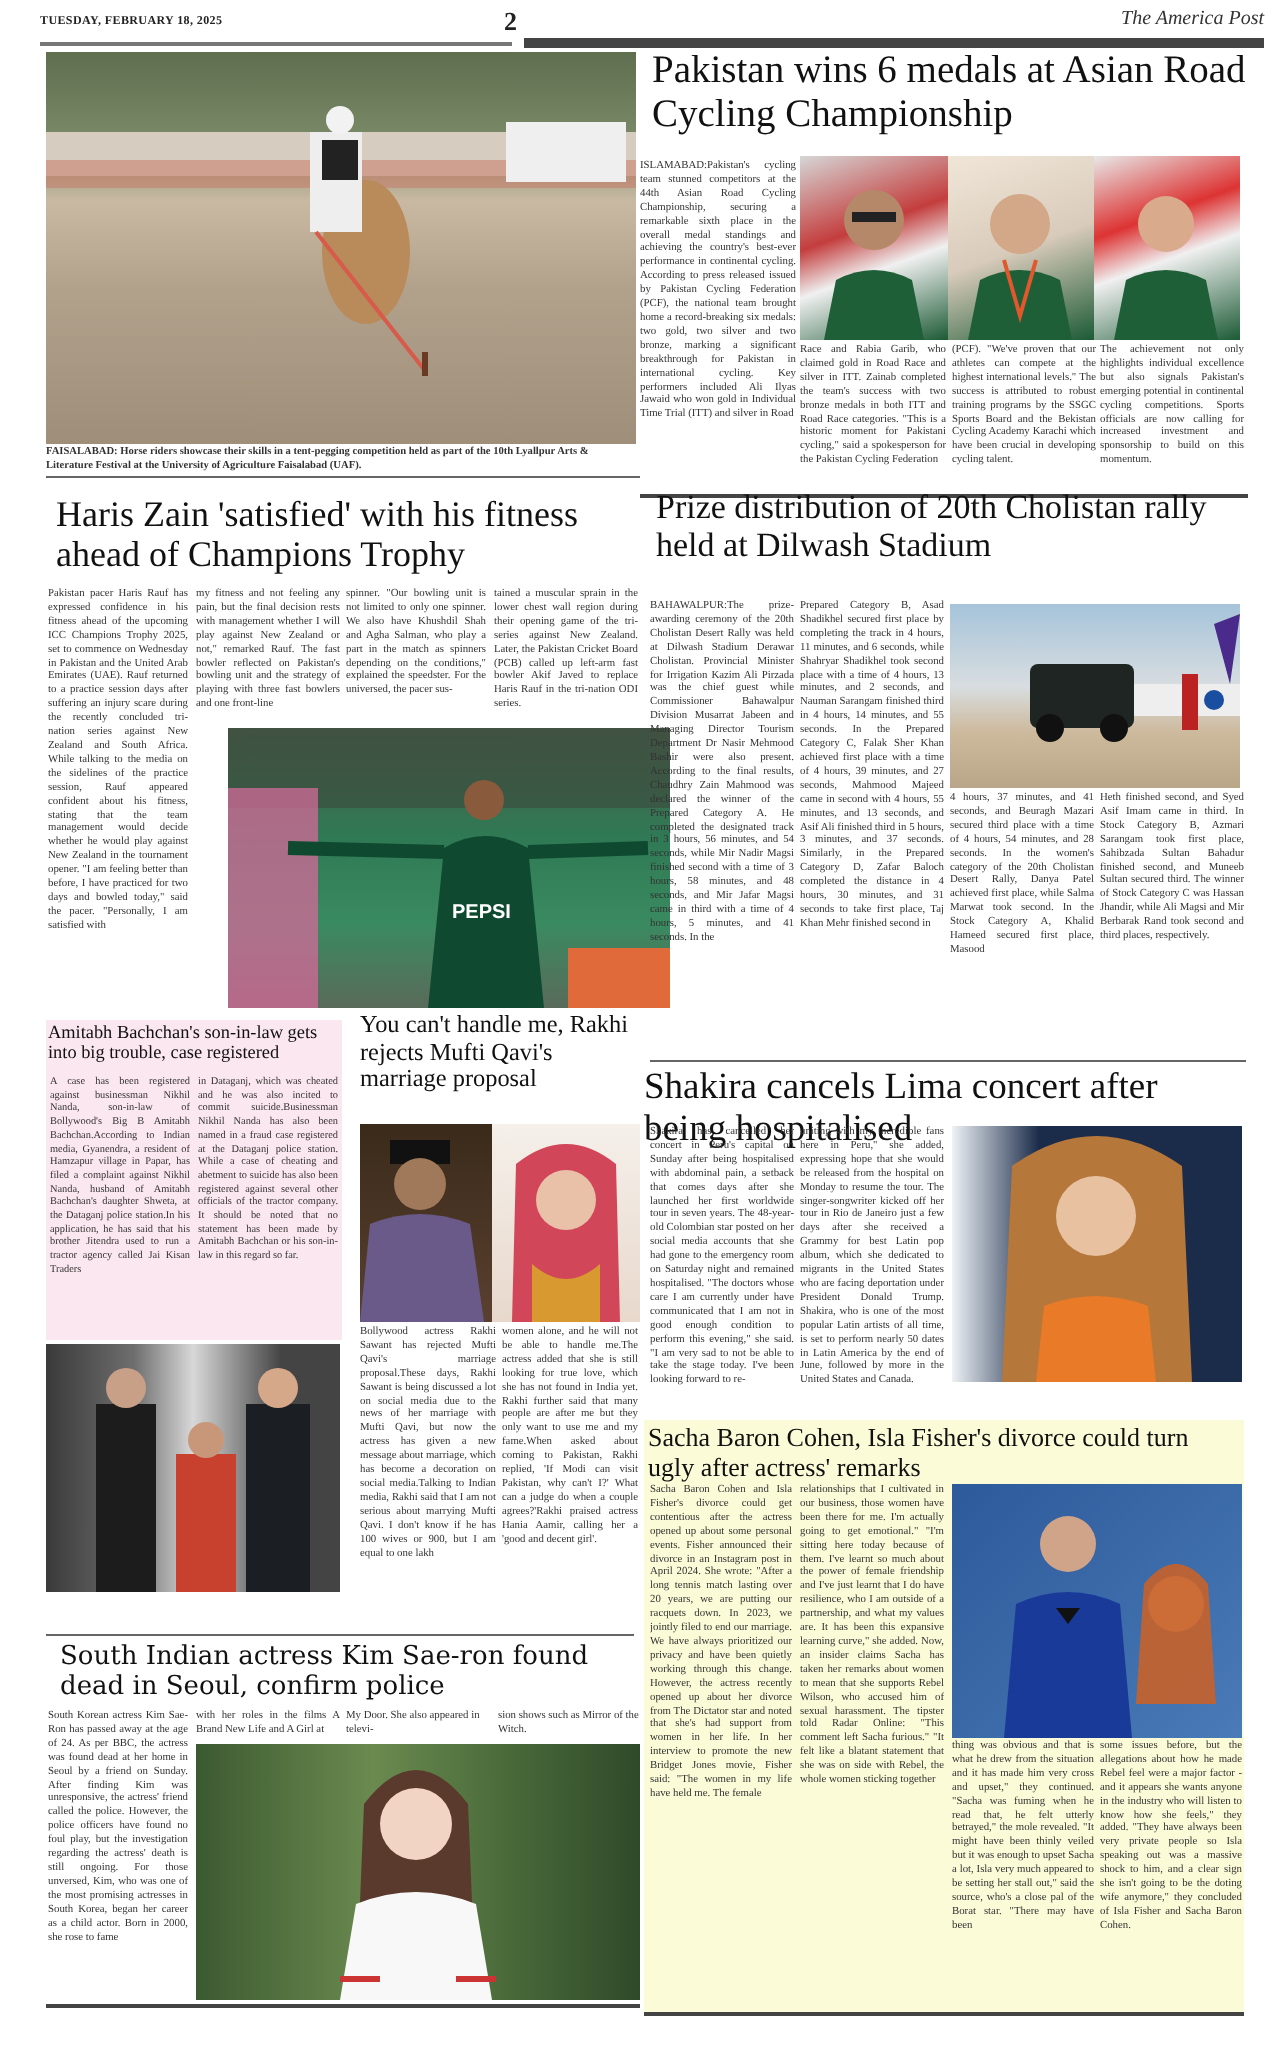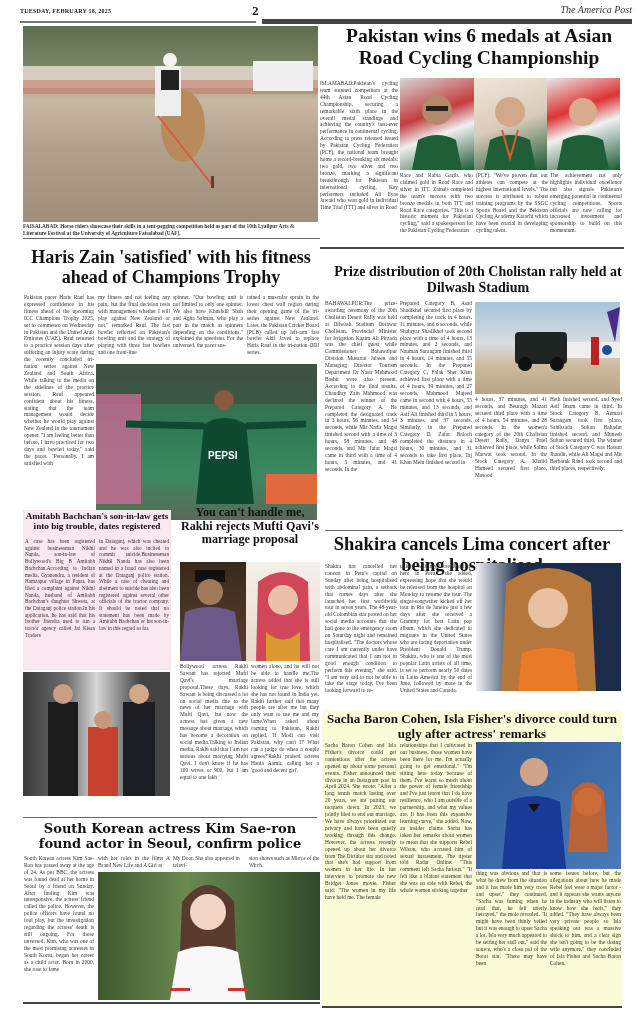--- a/index.html
+++ b/index.html
@@ -4,21 +4,21 @@
 <style>
 *{box-sizing:border-box;margin:0;padding:0}
 body{width:644px;height:1024px;background:#fff;font-family:"Liberation Serif",serif;color:#222;position:relative;overflow:hidden}
 .abs{position:absolute}
 .mast-date{left:20px;top:8px;font-size:6px;font-weight:bold;letter-spacing:.2px}
 .mast-page{left:252px;top:3px;font-size:13px;font-weight:bold}
 .mast-name{right:12px;top:4px;font-size:10px;font-style:italic;color:#333}
 .mast-rule{left:20px;right:12px;top:20px;height:4px;background:#555}
 .mast-rule2{left:262px;right:12px;top:19px;height:5px;background:#444}
 .txt{font-size:5.4px;line-height:6.9px;text-align:justify;color:#333;overflow:hidden}
-.hl{font-weight:bold;text-align:center;color:#111;line-height:1.12}
+.hl{font-weight:normal;color:#111;line-height:1.12}
 .photo{overflow:hidden}
 .cap{font-size:5.3px;font-weight:bold;line-height:6.6px;color:#333}
 .rule{height:2px;background:#444}
 .pinkbox{background:#fbe7ef}
 .yellowbox{background:#fbfbd8}
 </style>
 </head>
 <body>
 
 <div class="abs mast-date">TUESDAY, FEBRUARY 18, 2025</div>
@@ -68,53 +68,53 @@
 <div class="abs txt" style="left:400px;top:172px;width:73px;height:64px">Race and Rabia Garib, who claimed gold in Road Race and silver in ITT. Zainab completed the team's success with two bronze medals in both ITT and Road Race categories. "This is a historic moment for Pakistani cycling," said a spokesperson for the Pakistan Cycling Federation</div>
 <div class="abs txt" style="left:476px;top:172px;width:72px;height:64px">(PCF). "We've proven that our athletes can compete at the highest international levels." The success is attributed to robust training programs by the SSGC Sports Board and the Bekistan Cycling Academy Karachi which have been crucial in developing cycling talent.</div>
 <div class="abs txt" style="left:550px;top:172px;width:72px;height:64px">The achievement not only highlights individual excellence but also signals Pakistan's emerging potential in continental cycling competitions. Sports officials are now calling for increased investment and sponsorship to build on this momentum.</div>
 <div class="abs rule" style="left:320px;top:247px;width:304px"></div>
 
 <div class="abs hl" style="left:28px;top:247px;width:286px;font-size:18px">Haris Zain 'satisfied' with his fitness ahead of Champions Trophy</div>
 <div class="abs txt" style="left:24px;top:294px;width:70px;height:212px">Pakistan pacer Haris Rauf has expressed confidence in his fitness ahead of the upcoming ICC Champions Trophy 2025, set to commence on Wednesday in Pakistan and the United Arab Emirates (UAE). Rauf returned to a practice session days after suffering an injury scare during the recently concluded tri-nation series against New Zealand and South Africa. While talking to the media on the sidelines of the practice session, Rauf appeared confident about his fitness, stating that the team management would decide whether he would play against New Zealand in the tournament opener. "I am feeling better than before, I have practiced for two days and bowled today," said the pacer. "Personally, I am satisfied with</div>
 <div class="abs txt" style="left:98px;top:294px;width:72px;height:70px">my fitness and not feeling any pain, but the final decision rests with management whether I will play against New Zealand or not," remarked Rauf. The fast bowler reflected on Pakistan's bowling unit and the strategy of playing with three fast bowlers and one front-line</div>
 <div class="abs txt" style="left:173px;top:294px;width:70px;height:70px">spinner. "Our bowling unit is not limited to only one spinner. We also have Khushdil Shah and Agha Salman, who play a part in the match as spinners depending on the conditions," explained the speedster. For the universed, the pacer sus-</div>
 <div class="abs txt" style="left:247px;top:294px;width:72px;height:70px">tained a muscular sprain in the lower chest wall region during their opening game of the tri-series against New Zealand. Later, the Pakistan Cricket Board (PCB) called up left-arm fast bowler Akif Javed to replace Haris Rauf in the tri-nation ODI series.</div>
-<div class="abs photo" style="left:96px;top:364px;width:221px;height:156px;background:linear-gradient(180deg,#4a5e4a 0%,#2f7a55 40%,#3a8a60 70%,#5a6a5a 100%)">
+<div class="abs photo" style="left:114px;top:364px;width:221px;height:140px;background:linear-gradient(180deg,#4a5e4a 0%,#2f7a55 40%,#3a8a60 70%,#5a6a5a 100%)">
   <svg width="221" height="140">
     <rect x="0" y="0" width="221" height="40" fill="#3a4a3c" opacity=".6"></rect>
     <rect x="0" y="30" width="45" height="110" fill="#d46a9a" opacity=".75"></rect>
     <circle cx="128" cy="36" r="10" fill="#8a5a3c"></circle>
     <path d="M100 140 L108 60 Q128 48 150 60 L158 140Z" fill="#0f4a30"></path>
     <line x1="108" y1="62" x2="30" y2="60" stroke="#0f4a30" stroke-width="7"></line>
     <line x1="150" y1="62" x2="210" y2="60" stroke="#0f4a30" stroke-width="7"></line>
     <text x="112" y="95" font-size="10" font-weight="bold" fill="#fff" font-family="Liberation Sans, sans-serif">PEPSI</text>
     <rect x="170" y="110" width="51" height="30" fill="#e06a3a"></rect>
   </svg>
 </div>
 
-<div class="abs hl" style="left:328px;top:264px;width:300px;font-size:14px">Prize distribution of 20th Cholistan rally held at Dilwash Stadium</div>
+<div class="abs hl" style="left:328px;top:244px;width:300px;font-size:17px">Prize distribution of 20th Cholistan rally held at Dilwash Stadium</div>
 <div class="abs txt" style="left:325px;top:300px;width:72px;height:216px">BAHAWALPUR:The prize-awarding ceremony of the 20th Cholistan Desert Rally was held at Dilwash Stadium Derawar Cholistan. Provincial Minister for Irrigation Kazim Ali Pirzada was the chief guest while Commissioner Bahawalpur Division Musarrat Jabeen and Managing Director Tourism Department Dr Nasir Mehmood Bashir were also present. According to the final results, Chaudhry Zain Mahmood was declared the winner of the Prepared Category A. He completed the designated track in 3 hours, 56 minutes, and 54 seconds, while Mir Nadir Magsi finished second with a time of 3 hours, 58 minutes, and 48 seconds, and Mir Jafar Magsi came in third with a time of 4 hours, 5 minutes, and 41 seconds. In the</div>
 <div class="abs txt" style="left:400px;top:300px;width:72px;height:216px">Prepared Category B, Asad Shadikhel secured first place by completing the track in 4 hours, 11 minutes, and 6 seconds, while Shahryar Shadikhel took second place with a time of 4 hours, 13 minutes, and 2 seconds, and Nauman Sarangam finished third in 4 hours, 14 minutes, and 55 seconds. In the Prepared Category C, Falak Sher Khan achieved first place with a time of 4 hours, 39 minutes, and 27 seconds, Mahmood Majeed came in second with 4 hours, 55 minutes, and 13 seconds, and Asif Ali finished third in 5 hours, 3 minutes, and 37 seconds. Similarly, in the Prepared Category D, Zafar Baloch completed the distance in 4 hours, 30 minutes, and 31 seconds to take first place, Taj Khan Mehr finished second in</div>
 <div class="abs photo" style="left:475px;top:302px;width:145px;height:92px;background:linear-gradient(180deg,#a6c4da 0%,#d8dde0 45%,#cdb99c 70%,#b9a587 100%)">
   <svg width="145" height="92">
     <rect x="90" y="40" width="55" height="16" fill="#eee"></rect>
     <circle cx="132" cy="48" r="5" fill="#1a4ea0"></circle>
     <polygon points="132,10 145,5 140,40" fill="#4a2a8a"></polygon>
     <rect x="40" y="30" width="52" height="32" rx="4" fill="#1f2522"></rect>
     <circle cx="50" cy="62" r="7" fill="#111"></circle>
       <circle cx="82" cy="62" r="7" fill="#111"></circle>
     <rect x="116" y="35" width="8" height="28" fill="#b22"></rect>
   </svg>
 </div>
 <div class="abs txt" style="left:475px;top:396px;width:72px;height:120px">4 hours, 37 minutes, and 41 seconds, and Beuragh Mazari secured third place with a time of 4 hours, 54 minutes, and 28 seconds. In the women's category of the 20th Cholistan Desert Rally, Danya Patel achieved first place, while Salma Marwat took second. In the Stock Category A, Khalid Hameed secured first place, Masood</div>
 <div class="abs txt" style="left:550px;top:396px;width:72px;height:120px">Heth finished second, and Syed Asif Imam came in third. In Stock Category B, Azmari Sarangam took first place, Sahibzada Sultan Bahadur finished second, and Muneeb Sultan secured third. The winner of Stock Category C was Hassan Jhandir, while Ali Magsi and Mir Berbarak Rand took second and third places, respectively.</div>
 <div class="abs rule" style="left:325px;top:530px;width:298px;height:1px;background:#666"></div>
 
 <div class="abs pinkbox" style="left:23px;top:510px;width:148px;height:160px"></div>
-<div class="abs hl" style="left:24px;top:511px;width:146px;font-size:9.2px">Amitabh Bachchan's son-in-law gets into big trouble, dates registered</div>
+<div class="abs hl" style="left:24px;top:511px;width:146px;font-size:9.2px">Amitabh Bachchan's son-in-law gets into big trouble, case registered</div>
 <div class="abs txt" style="left:25px;top:538px;width:70px;height:131px;font-size:5.2px;line-height:6.7px">A case has been registered against businessman Nikhil Nanda, son-in-law of Bollywood's Big B Amitabh Bachchan.According to Indian media, Gyanendra, a resident of Hamzapur village in Papar, has filed a complaint against Nikhil Nanda, husband of Amitabh Bachchan's daughter Shweta, at the Dataganj police station.In his application, he has said that his brother Jitendra used to run a tractor agency called Jai Kisan Traders</div>
 <div class="abs txt" style="left:99px;top:538px;width:70px;height:131px;font-size:5.2px;line-height:6.7px">in Dataganj, which was cheated and he was also incited to commit suicide.Businessman Nikhil Nanda has also been named in a fraud case registered at the Dataganj police station. While a case of cheating and abetment to suicide has also been registered against several other officials of the tractor company. It should be noted that no statement has been made by Amitabh Bachchan or his son-in-law in this regard so far.</div>
 <div class="abs photo" style="left:23px;top:672px;width:147px;height:124px;background:linear-gradient(90deg,#3a3a3a,#6e6e6e 30%,#d8d8d8 50%,#444 80%)">
   <svg width="147" height="124">
     <rect x="25" y="30" width="30" height="94" fill="#1c1c1c"></rect>
       <circle cx="40" cy="22" r="10" fill="#c8a088"></circle>
     <rect x="65" y="55" width="30" height="69" fill="#c8402e"></rect>
       <circle cx="80" cy="48" r="9" fill="#c8977a"></circle>
     <rect x="100" y="30" width="32" height="94" fill="#1b1f24"></rect>
       <circle cx="116" cy="22" r="10" fill="#d6a88a"></circle>
@@ -133,21 +133,21 @@
   <svg width="74" height="99">
       <path d="M10 99 L12 20 Q37 0 62 20 L64 99Z" fill="#d2465a"></path>
       <circle cx="37" cy="38" r="15" fill="#e9c0a8"></circle>
       <path d="M20 70 Q37 85 54 70 L54 99 L20 99Z" fill="#d89a30"></path>
     </svg>
 </div>
 <div class="abs txt" style="left:180px;top:663px;width:68px;height:134px">Bollywood actress Rakhi Sawant has rejected Mufti Qavi's marriage proposal.These days, Rakhi Sawant is being discussed a lot on social media due to the news of her marriage with Mufti Qavi, but now the actress has given a new message about marriage, which has become a decoration on social media.Talking to Indian media, Rakhi said that I am not serious about marrying Mufti Qavi. I don't know if he has 100 wives or 900, but I am equal to one lakh</div>
 <div class="abs txt" style="left:251px;top:663px;width:68px;height:134px">women alone, and he will not be able to handle me.The actress added that she is still looking for true love, which she has not found in India yet. Rakhi further said that many people are after me but they only want to use me and my fame.When asked about coming to Pakistan, Rakhi replied, 'If Modi can visit Pakistan, why can't I?' What can a judge do when a couple agrees?'Rakhi praised actress Hania Aamir, calling her a 'good and decent girl'.</div>
 <div class="abs rule" style="left:23px;top:817px;width:294px;height:1px;background:#666"></div>
 
-<div class="abs hl" style="left:30px;top:822px;width:280px;font-size:13px;font-family:'DejaVu Serif',serif">South Korean actress Kim Sae-ron found actor in Seoul, confirm police</div>
+<div class="abs hl" style="left:30px;top:822px;width:280px;font-size:13px;font-family:'DejaVu Serif',serif">South Indian actress Kim Sae-ron found dead in Seoul, confirm police</div>
 <div class="abs txt" style="left:24px;top:855px;width:70px;height:160px">South Korean actress Kim Sae-Ron has passed away at the age of 24. As per BBC, the actress was found dead at her home in Seoul by a friend on Sunday. After finding Kim was unresponsive, the actress' friend called the police. However, the police officers have found no foul play, but the investigation regarding the actress' death is still ongoing. For those unversed, Kim, who was one of the most promising actresses in South Korea, began her career as a child actor. Born in 2000, she rose to fame</div>
 <div class="abs txt" style="left:98px;top:855px;width:72px;height:16px">with her roles in the films A Brand New Life and A Girl at</div>
 <div class="abs txt" style="left:173px;top:855px;width:72px;height:16px;text-align:left">My Door. She also appeared in televi-</div>
 <div class="abs txt" style="left:249px;top:855px;width:72px;height:16px;text-align:left">sion shows such as Mirror of the Witch.</div>
 <div class="abs photo" style="left:98px;top:872px;width:222px;height:128px;background:linear-gradient(90deg,#3c5a30,#6a8a50 40%,#4a6a3a 70%,#2f4a2a)">
   <svg width="222" height="128">
       <path d="M80 128 L84 30 Q110 -4 136 30 L140 128Z" fill="#5a3a2c"></path>
       <circle cx="110" cy="40" r="18" fill="#f1d4c4"></circle>
       <path d="M72 128 L80 80 Q110 68 140 80 L148 128Z" fill="#f8f8f8"></path>
       <rect x="72" y="116" width="20" height="3" fill="#c33"></rect>

